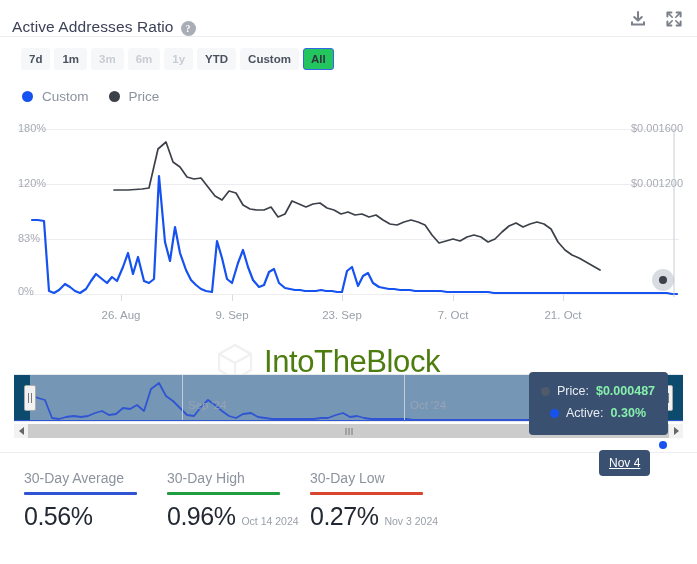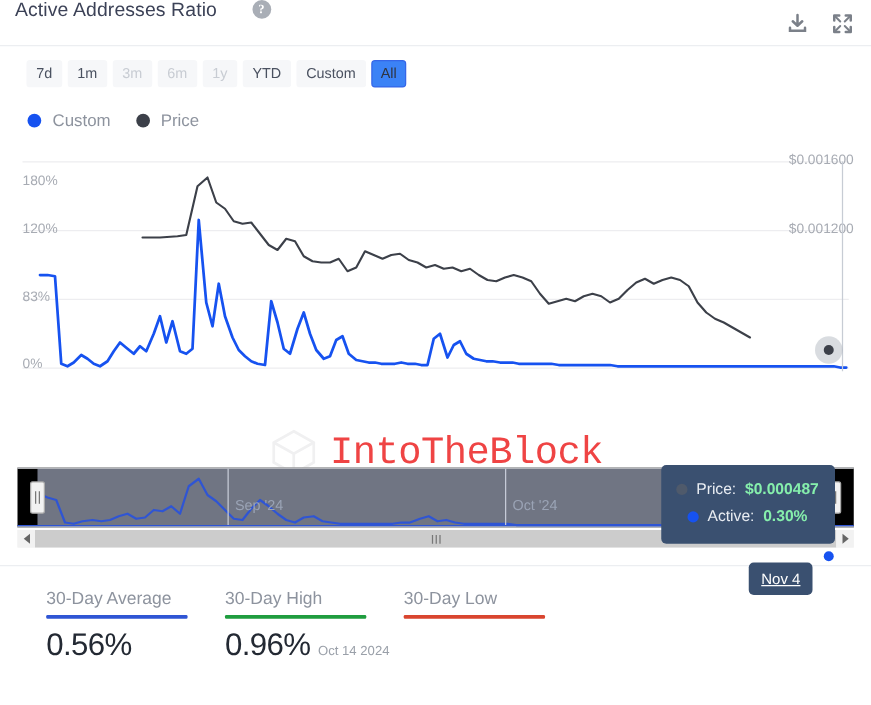--- a/index.html
+++ b/index.html
@@ -9,21 +9,21 @@
     font-family: "Liberation Sans", sans-serif;
     overflow: hidden;
   }
 
   .widget { position: relative; width: 697px; height: 564px; background:#fff; }
 
   
   .header {
     position: relative; height: 37px;
     border-bottom: 1px solid #eceef1;
-    display: flex; align-items: flex-start; gap: 21px;
+    display: flex; align-items: flex-end;
   }
   .title {
     font-size: 15.5px; color: #3c4257; letter-spacing: .1px;
     padding-left: 12px; white-space: nowrap;
   }
   .help-icon {
     width: 15px; height: 15px; border-radius: 50%;
     background: #a9aeb6; margin-left: 7px; position: relative;
     display: inline-flex; align-items: center; justify-content: center;
     flex: 0 0 auto;
@@ -35,31 +35,31 @@
   .header-actions {
     position: absolute; right: 14px; top: 0; height: 37px;
     display: flex; align-items: center; gap: 18px;
   }
   .icon-btn { width: 18px; height: 18px; display:block; cursor:pointer; }
   .icon-btn svg { display:block; }
 
   
   .range-bar {
     position: relative; height: 43px; display: flex;
-    align-items: center; padding-left: 21px; gap: 4px;
+    align-items: center; padding-left: 21px; gap: 4px; font-weight: bold;
   }
   .range-btn {
     height: 22px; min-width: 24px; padding: 0 7px;
     background: #f6f7f9; border: 1px solid transparent; border-radius: 3px;
     font-size: 11.5px; color: #4a5160;
     display: flex; align-items: center; justify-content: center;
     cursor: pointer; white-space: nowrap;
   }
   .range-btn.disabled { color: #c8ccd3; cursor: default; }
-  .range-btn.active { border-color: #3566e8; background: #3b82f6; color: #2f3440; }
+  .range-btn.active { border-color: #3566e8; background: #22c55e; color: #2f3440; }
 
   
   .legend {
     height: 32px; display:flex; align-items:center;
     padding-left: 22px; gap: 20px;
   }
   .legend-item { display:flex; align-items:center; gap:9px; cursor:pointer; }
   .legend-dot { width:11px; height:11px; border-radius:50%; }
   .legend-label { font-size:13.5px; color:#8d939e; }
 
@@ -83,22 +83,22 @@
   .axis-right { right: 14px; }
 
   .svg-lines { position:absolute; left:18px; top:12px; }
 
   .watermark {
     position:absolute; left:212px; top:222px;
     display:flex; align-items:center; gap:6px;
     pointer-events:none;
   }
   .wm-text {
-    font-size: 31px; color:#ef4444; letter-spacing:-0.4px;
-    font-family:Liberation Mono, monospace;
+    font-size: 31px; color:#4d7c0f; letter-spacing:-0.4px;
+    font-family:Liberation Sans, sans-serif;
   }
 
   .xaxis {
     position:absolute; left:0; top:178px; width:100%; height:28px;
   }
   .xtick {
     position:absolute; top:14px; font-size:11.5px; color:#9aa0a9;
     transform: translateX(-50%); white-space:nowrap;
   }
   .xtick-mark {
@@ -132,21 +132,21 @@
   }
   .pt {
     position:absolute; width:8px; height:8px; border-radius:50%;
   }
 
   
   .navigator {
     position:absolute; left:14px; top:374px;
     width: 669px; height: 48px;
     border-top:1px solid #e6e8eb; border-bottom:1px solid #e6e8eb;
-    background:#000000;
+    background:#0c4a6e;
   }
   .nav-mask {
     position:absolute; top:0; height:100%; background:#ccd5ef; opacity:.55;
   }
   .nav-svg { position:absolute; left:0; top:0; }
   .nav-divider { position:absolute; top:0; width:1px; height:100%; background:#c6cbd8; }
   .nav-label {
     position:absolute; font-size:11.5px; color:#9aa3b5; top:24px; white-space:nowrap;
   }
   .nav-handle {
@@ -178,21 +178,21 @@
     position:absolute; left:50%; top:0; height:14px; transform:translateX(-50%);
     display:flex; align-items:center; gap:2px;
   }
   .sb-grip i { width:1px; height:7px; background:#777; display:block; }
 
   
   .stats {
     position:absolute; left:0; top:452px; width:100%;
     border-top:1px solid #eceef1; padding-top:17px;
   }
-  .stats-inner { display:flex; padding-left:37px; gap:0; }
+  .stats-inner { display:flex; padding-left:24px; gap:0; }
   .stat { width:143px; }
   .stat-title { font-size:14px; color:#8d939e; margin-bottom:6px; white-space:nowrap; }
   .stat-rule { height:2.5px; width:113px; border-radius:1px; margin-bottom:9px; }
   .stat-valrow { display:flex; align-items:flex-end; gap:6px; }
   .stat-val { font-size:25px; color:#232933; letter-spacing:-.5px; line-height:1; }
   .stat-date { font-size:10.5px; color:#9aa0a9; padding-bottom:2px; white-space:nowrap; }
 </style>
 </head>
 <body>
 
@@ -243,21 +243,21 @@
 
   <div class="chart-area">
 
     <div class="plot">
       <div class="gridline" style="top:0px"></div>
       <div class="gridline" style="top:55px"></div>
       <div class="gridline" style="top:110px"></div>
       <div class="gridline" style="top:165px"></div>
     </div>
 
-    <div class="axis-label axis-left" style="top:22px">180%</div>
+    <div class="axis-label axis-left" style="top:5px">180%</div>
     <div class="axis-label axis-left" style="top:60px">120%</div>
     <div class="axis-label axis-left" style="top:115px">83%</div>
     <div class="axis-label axis-left" style="top:168px">0%</div>
 
     <div class="axis-label axis-right" style="top:5px">$0.001600</div>
     <div class="axis-label axis-right" style="top:60px">$0.001200</div>
 
     <div class="watermark">
       <svg width="46" height="46" viewBox="0 0 46 46">
         <g stroke="#f0f0f1" stroke-width="2.2" fill="none">
@@ -293,20 +293,32 @@
       </div>
       <div class="tt-row second">
         <span class="tt-dot" style="background:#1652f0"></span>
         <span class="tt-key">Active:</span>
         <span class="tt-val">0.30%</span>
       </div>
     </div>
 
     <div class="date-badge" style="left:599px; top:333px;text-decoration:underline;">Nov 4</div>
 
+    <div class="xaxis">
+      <div class="xtick-mark" style="left:121px"></div>
+      <div class="xtick-mark" style="left:232px"></div>
+      <div class="xtick-mark" style="left:342px"></div>
+      <div class="xtick-mark" style="left:453px"></div>
+      <div class="xtick-mark" style="left:563px"></div>
+      <div class="xtick" style="left:121px">26. Aug</div>
+      <div class="xtick" style="left:232px">9. Sep</div>
+      <div class="xtick" style="left:342px">23. Sep</div>
+      <div class="xtick" style="left:453px">7. Oct</div>
+      <div class="xtick" style="left:563px">21. Oct</div>
+    </div>
   </div>
 
   <div class="navigator">
     <div class="nav-mask" style="left:16px; width:637px;"></div>
     <svg class="nav-svg" width="669" height="47" viewBox="0 0 669 47">
       <polyline fill="none" stroke="#2f55d4" stroke-width="1.8" stroke-linejoin="round" points="17,20 24,23 31,25 38,43 45,44 52,42 60,41 67,42 74,41 81,38 88,36 95,40 102,39 109,33 116,34 123,30 130,36 137,14 145,8 152,21 159,26 166,33 173,40 180,41 187,32 194,25 201,30 208,36 215,41 222,43 229,39 237,38 244,42 251,43 258,44 265,44 272,44 279,44 286,44 293,44 300,44 307,43 314,43 322,40 329,38 336,42 343,41 350,43 357,44 364,44 371,44 378,44 385,44 392,44 399,45 407,45 414,45 421,45 428,45 435,45 442,45 449,45 456,45 463,45 470,45 477,45 484,45 492,45 499,45 506,45 513,45 520,45 527,45 534,45 541,45 548,45 555,45 562,45 569,45 577,45 584,45 591,45 598,45 605,45 612,45 619,45 626,45 633,45 640,45 647,45 654,46"></polyline>
     </svg>
     <div class="nav-divider" style="left:168px"></div>
     <div class="nav-divider" style="left:390px"></div>
     <div class="nav-divider" style="left:617px"></div>
@@ -354,17 +366,21 @@
         <div class="stat-title">30-Day High</div>
         <div class="stat-rule" style="background:#1f9d3f"></div>
         <div class="stat-valrow">
           <span class="stat-val">0.96%</span>
           <span class="stat-date">Oct 14 2024</span>
         </div>
       </div>
       <div class="stat">
         <div class="stat-title">30-Day Low</div>
         <div class="stat-rule" style="background:#d9452f"></div>
+        <div class="stat-valrow">
+          <span class="stat-val">0.27%</span>
+          <span class="stat-date">Nov 3 2024</span>
+        </div>
       </div>
     </div>
   </div>
 
 </div>
 
 </body></html>

